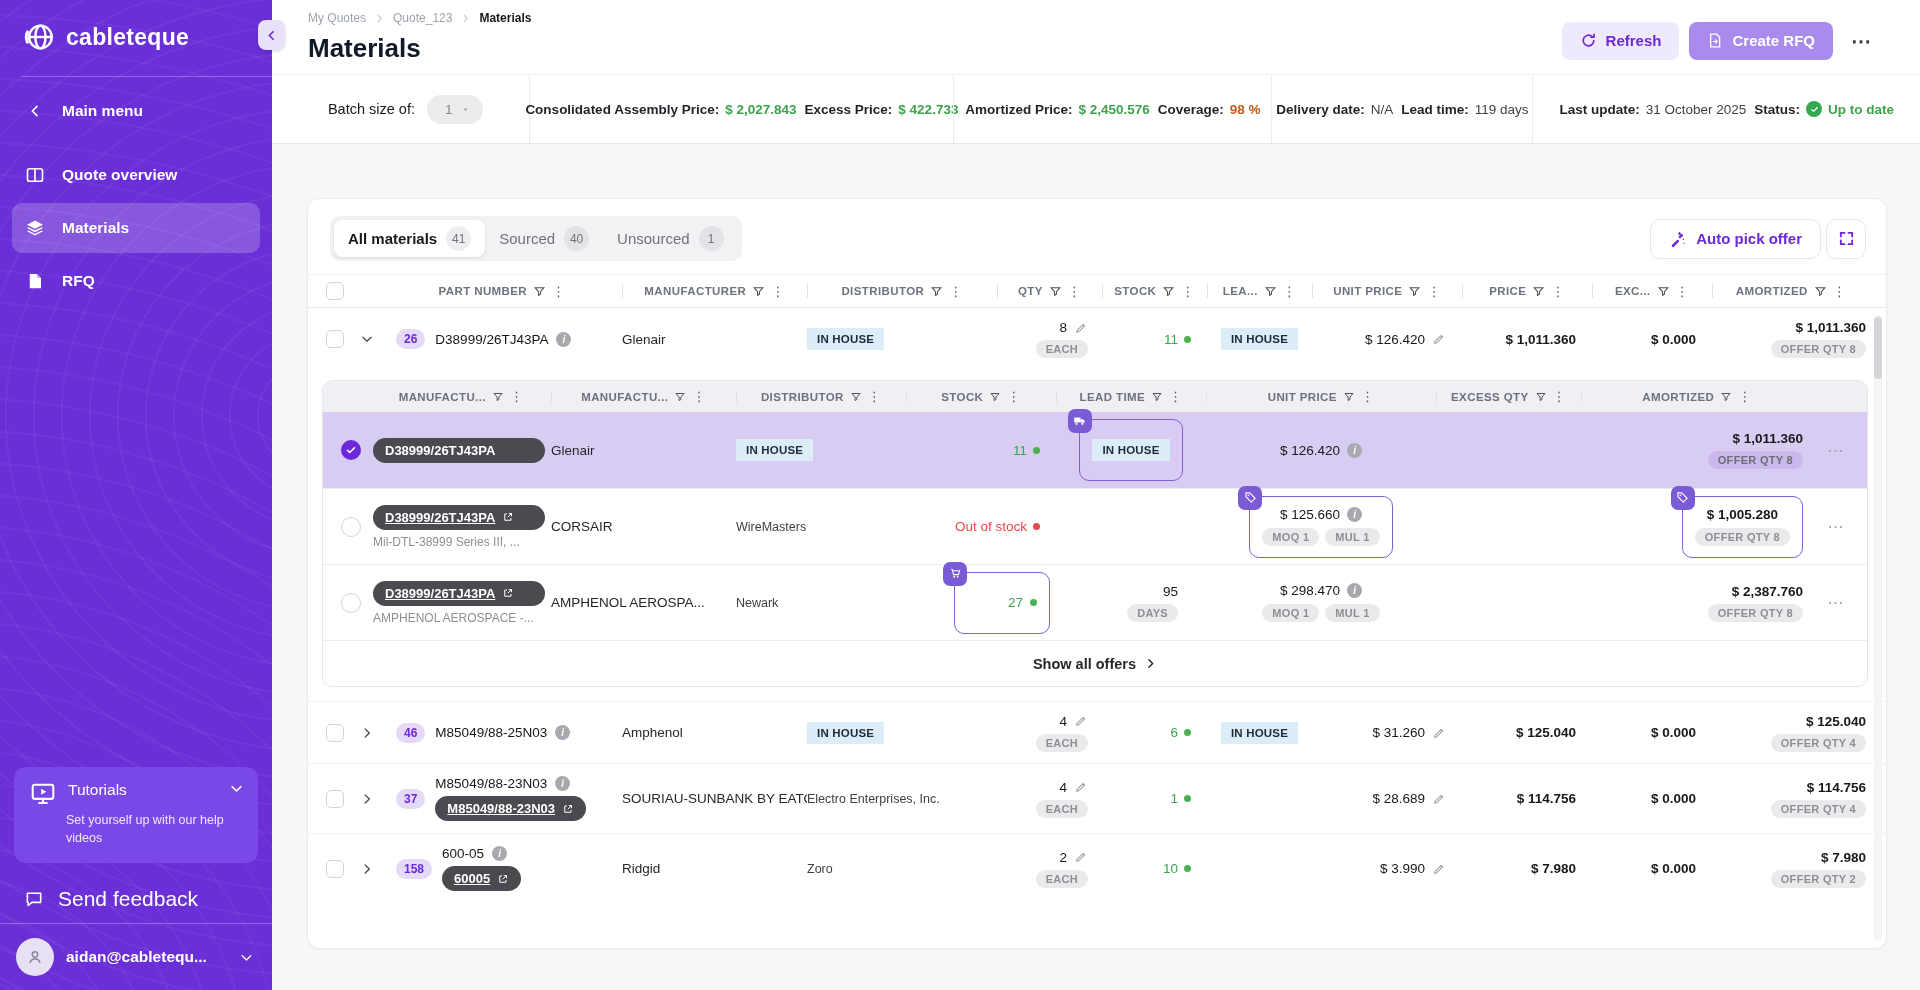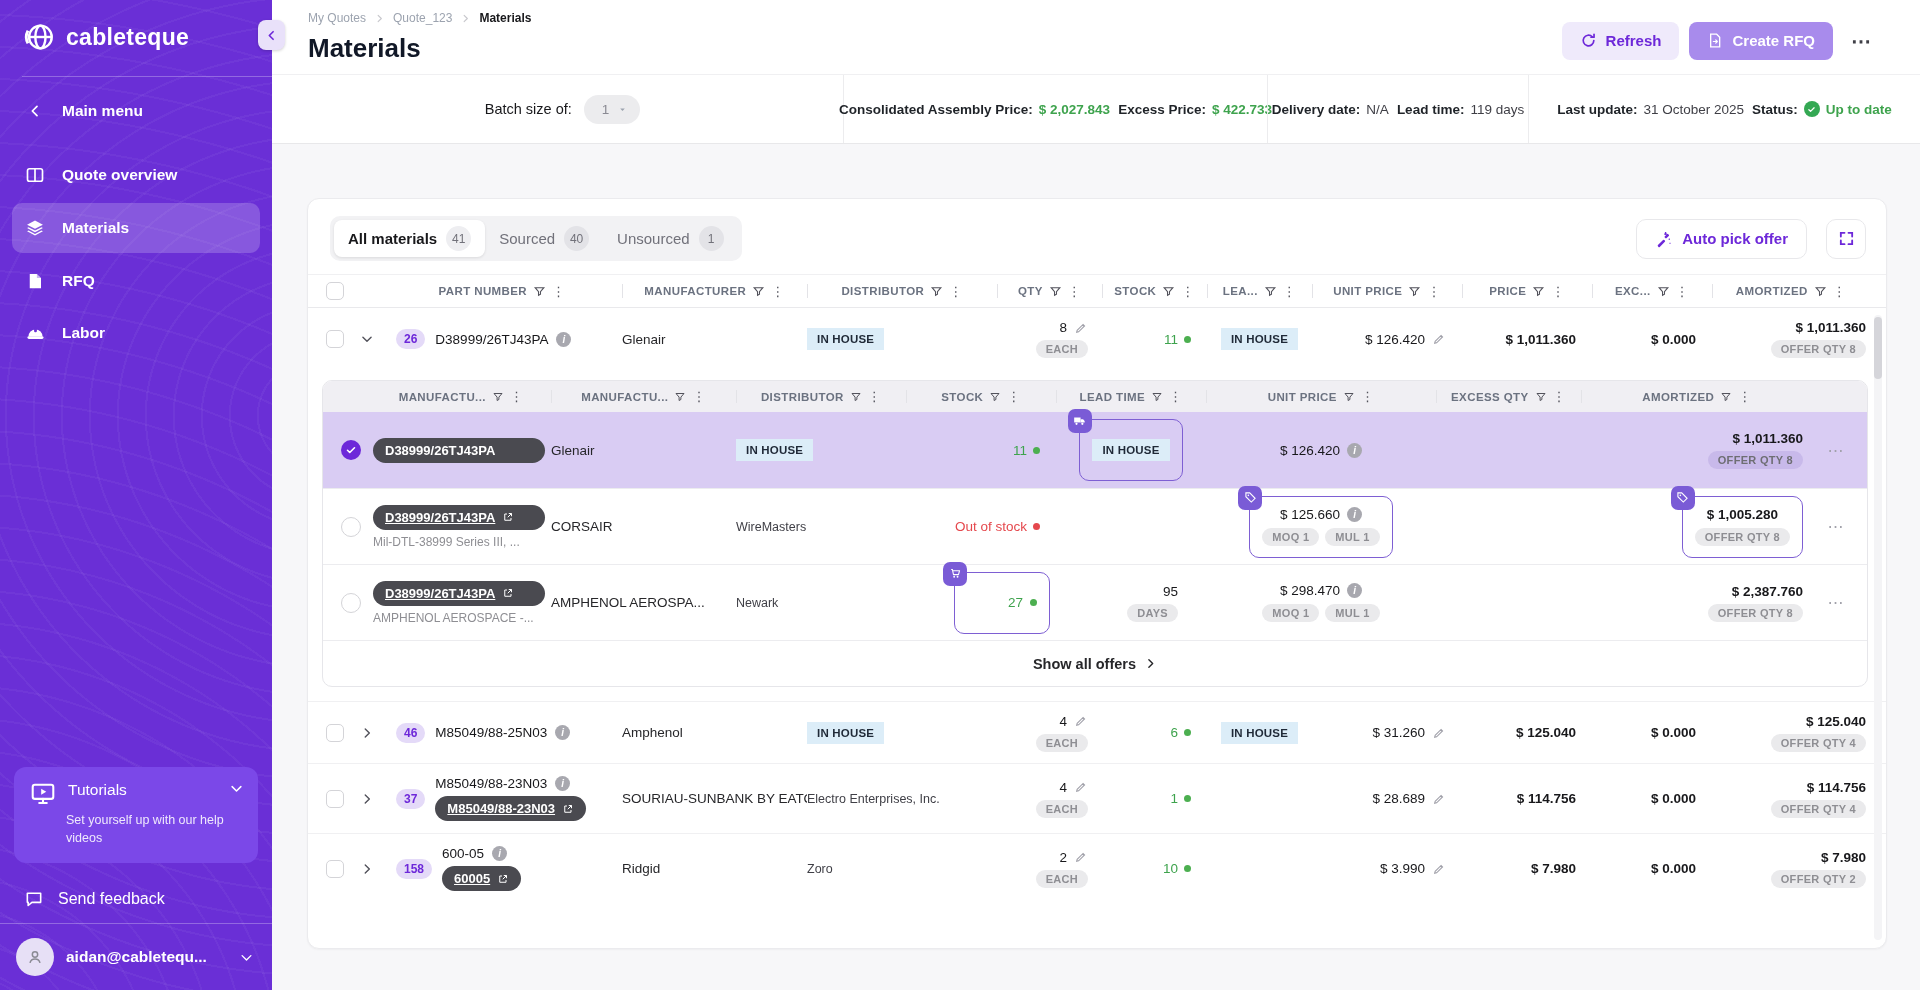--- a/index.html
+++ b/index.html
@@ -20,21 +20,21 @@
   .side-divider{height:1px;background:rgba(255,255,255,.28);margin:4px 0 8px 22px}
   .nav-item{display:flex;align-items:center;gap:16px;height:52px;padding-left:24px;font-size:15.5px;font-weight:600;cursor:pointer}
   .nav-item .nicon{width:22px;display:flex;justify-content:center}
   .nav-item.active{background:rgba(255,255,255,.20);border-radius:10px;margin:2px 12px;padding-left:12px;height:50px}
   .side-bottom{margin-top:auto}
   .tut-card{background:#7B48E8;border-radius:12px;margin:0 14px 12px 14px;padding:14px 14px 16px 16px;cursor:pointer}
   .tut-top{display:flex;align-items:flex-start;gap:12px}
   .tut-title-row{display:flex;align-items:center;flex:1}
   .tut-title{font-size:15.5px;font-weight:400}
   .tut-sub{font-size:12.5px;line-height:1.45;color:rgba(255,255,255,.88);margin:4px 0 0 36px;max-width:180px}
-  .feedback-row{display:flex;align-items:center;gap:14px;height:48px;padding-left:24px;font-size:16px;font-weight:500;cursor:pointer}
+  .feedback-row{display:flex;align-items:center;gap:14px;height:48px;padding-left:24px;font-size:21px;font-weight:500;cursor:pointer}
   .user-divider{height:1px;background:rgba(255,255,255,.28)}
   .user-row{display:flex;align-items:center;gap:12px;height:66px;padding:0 18px 0 16px;cursor:pointer}
   .avatar{width:38px;height:38px;border-radius:50%;background:#E7E0F6;color:#8A8A93;display:flex;align-items:center;justify-content:center}
   .user-email{font-size:15.5px;font-weight:600;flex:1;white-space:nowrap;overflow:hidden}
 
   
   .main{flex:1;display:flex;flex-direction:column;min-width:0;background:#fff}
   .topbar{display:flex;justify-content:space-between;align-items:center;padding:11px 40px 10px 36px}
   .breadcrumb{display:flex;align-items:center;gap:8px;font-size:12px;color:#9CA3AF}
   .breadcrumb .crumb-last{color:#18181B;font-weight:700}
@@ -61,21 +61,21 @@
 
   .content{flex:1;background:#F7F7F9;padding:54px 33px 0 35px}
   .card{position:relative;background:#fff;border:1px solid #EBEBEE;border-radius:12px;height:751px;overflow:hidden;box-shadow:0 1px 2px rgba(0,0,0,.04)}
 
   .tabs-row{display:flex;justify-content:space-between;align-items:center;padding:17px 20px 13px 22px}
   .seg{display:inline-flex;background:#F2F2F4;border-radius:10px;padding:4px}
   .seg-tab{display:flex;align-items:center;gap:9px;padding:6px 14px;border-radius:8px;font-size:15px;color:#71717A;cursor:pointer}
   .seg-tab.active{background:#fff;color:#18181B;font-weight:700;box-shadow:0 1px 3px rgba(0,0,0,.10)}
   .seg-badge{min-width:25px;height:25px;border-radius:50%;background:#E3E3E7;color:#71717A;font-size:12px;font-weight:500;display:flex;align-items:center;justify-content:center}
   .seg-tab.active .seg-badge{background:#EEEEF1}
-  .tabs-actions{display:flex;gap:19px}
+  .tabs-actions{display:flex;gap:5px}
   .btn-autopick{background:#fff;border:1px solid #E8E8EB;color:#6D28D9;font-weight:700;height:40px;border-radius:10px}
   .btn-fullscreen{width:40px;height:40px;border:1px solid #E8E8EB;background:#fff;border-radius:10px;color:#6D28D9;display:flex;align-items:center;justify-content:center;cursor:pointer}
 
   
   .grid-main{display:grid;grid-template-columns:34px 30px 240px 185px 190px 105px 105px 105px 150px 130px 120px minmax(0,1fr);padding:0 16px 0 10px;align-items:center}
   .thead{height:34px;border-top:1px solid #F0F0F2;border-bottom:1px solid #E9E9EC;color:#6B7280;font-size:11.5px;font-weight:700;letter-spacing:.4px}
   .hc{display:flex;align-items:center;justify-content:center;gap:6px;position:relative;height:100%;white-space:nowrap}
   .hc.sep::before{content:"";position:absolute;left:0;top:9px;bottom:9px;width:1px;background:#E3E3E7}
   .funnel{color:#52525B}
   .kebab{color:#52525B;font-size:13px;font-weight:400;cursor:pointer}
@@ -190,30 +190,20 @@
   <div class="nav-item">
     <span class="nicon">
       <svg width="18" height="20" viewBox="0 0 24 24" fill="#fff">
           <path d="M5 2.5h9.5L20 8v13.5H5z"></path>
           <path d="M14.5 2.5V8H20" fill="#6A2FD6" opacity=".35"></path>
         </svg>
     </span>
     <span>RFQ</span>
   </div>
 
-  <div class="nav-item">
-    <span class="nicon">
-      <svg width="21" height="21" viewBox="0 0 24 24">
-          <path d="M4 15.5a8 8 0 0 1 16 0Z" fill="#fff"></path>
-          <rect x="2.8" y="15" width="18.4" height="3.4" rx="1.7" fill="#fff"></rect>
-          <rect x="10.4" y="4.6" width="3.2" height="6" rx="1.4" fill="#6A2FD6"></rect>
-        </svg>
-    </span>
-    <span>Labor</span>
-  </div>
 
   <div class="side-bottom">
     <div class="tut-card">
       <div class="tut-top">
         <span>
           <svg width="26" height="26" viewBox="0 0 24 24">
               <rect x="2.5" y="3.5" width="19" height="13" rx="2" fill="none" stroke="#fff" stroke-width="1.9"></rect>
               <path d="M10.3 7.2 15 10l-4.7 2.8z" fill="#fff"></path>
               <path d="M8.5 20.3h7M12 16.5v3.8" stroke="#fff" stroke-width="1.9" stroke-linecap="round"></path>
             </svg>
@@ -304,20 +294,30 @@
       </button>
     </div>
     <div class="stat-sec sec-2">
       <div class="stat-line">
           <span class="stat-label">Consolidated Assembly Price:</span>
           <span class="stat-green">$ 2,027.843</span>
         </div>
       <div class="stat-line">
           <span class="stat-label">Excess Price:</span>
           <span class="stat-green">$ 422.733</span>
+        </div>
+    </div>
+    <div class="stat-sec sec-3">
+      <div class="stat-line">
+          <span class="stat-label">Amortized Price:</span>
+          <span class="stat-green">$ 2,450.576</span>
+        </div>
+      <div class="stat-line">
+          <span class="stat-label">Coverage:</span>
+          <span class="stat-orange">98 %</span>
         </div>
     </div>
     <div class="stat-sec sec-4">
       <div class="stat-line">
           <span class="stat-label">Delivery date:</span>
           <span class="stat-plain">N/A</span>
         </div>
       <div class="stat-line">
           <span class="stat-label">Lead time:</span>
           <span class="stat-plain">119 days</span>

